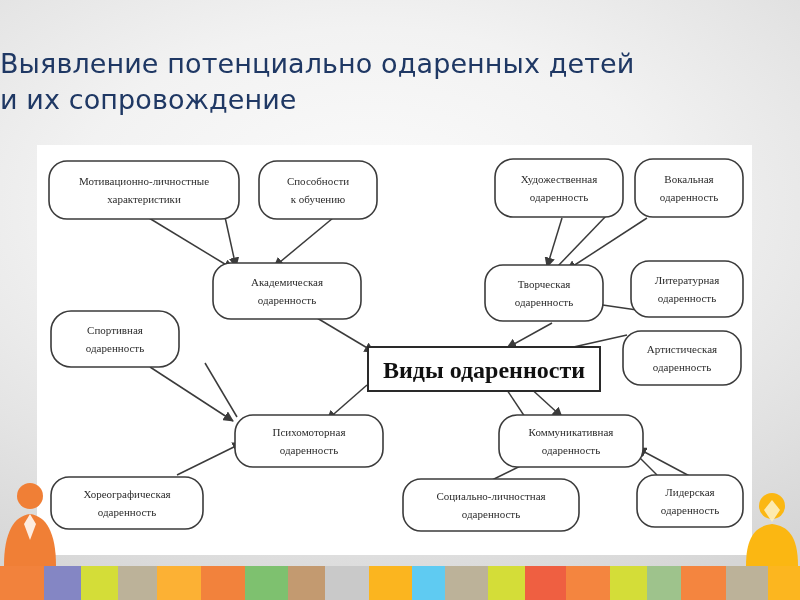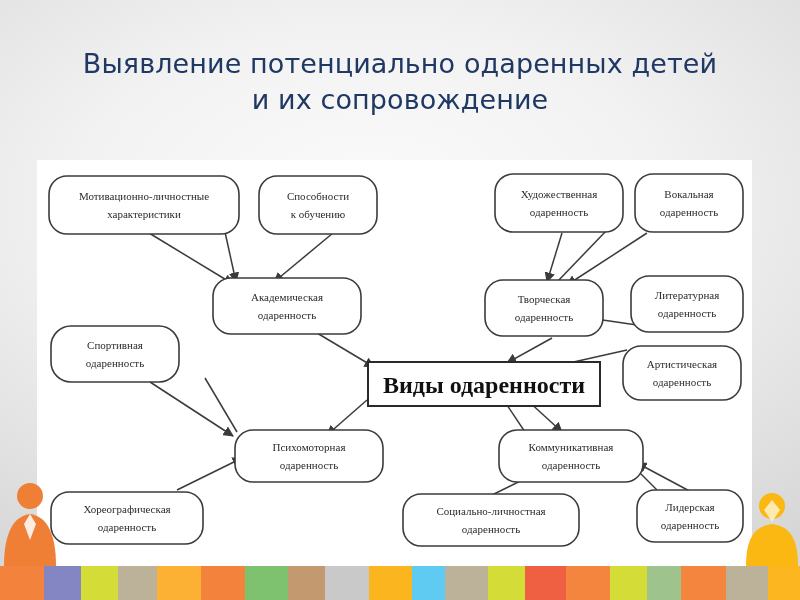--- a/index.html
+++ b/index.html
@@ -11,31 +11,30 @@
   }
   #slide{
     position:relative;width:800px;height:600px;overflow:hidden;
     background:
       radial-gradient(ellipse 700px 420px at 46% 34%, #fbfbfb 0%, #f2f2f2 42%, #e4e4e4 72%, #d6d6d6 100%);
   }
 
   
   #title{
     position:absolute;left:0;top:46px;width:800px;
-    text-align:center;
     font-family:"DejaVu Sans", sans-serif;
     font-size:27px;line-height:36px;
     color:#1f3864;
     letter-spacing:.1px;
     white-space:pre-line;
   }
 
   
   #panel{
-    position:absolute;left:37px;top:160px;width:715px;height:410px;
+    position:absolute;left:37px;top:145px;width:715px;height:410px;
     background:#ffffff;
   }
   #diagram{position:absolute;left:0;top:0;width:715px;height:410px;}
 
   
   #people{position:absolute;left:0;top:470px;width:800px;height:96px;}
   #colorbar{
     position:absolute;left:0;top:566px;width:800px;height:34px;
     display:flex;
   }

